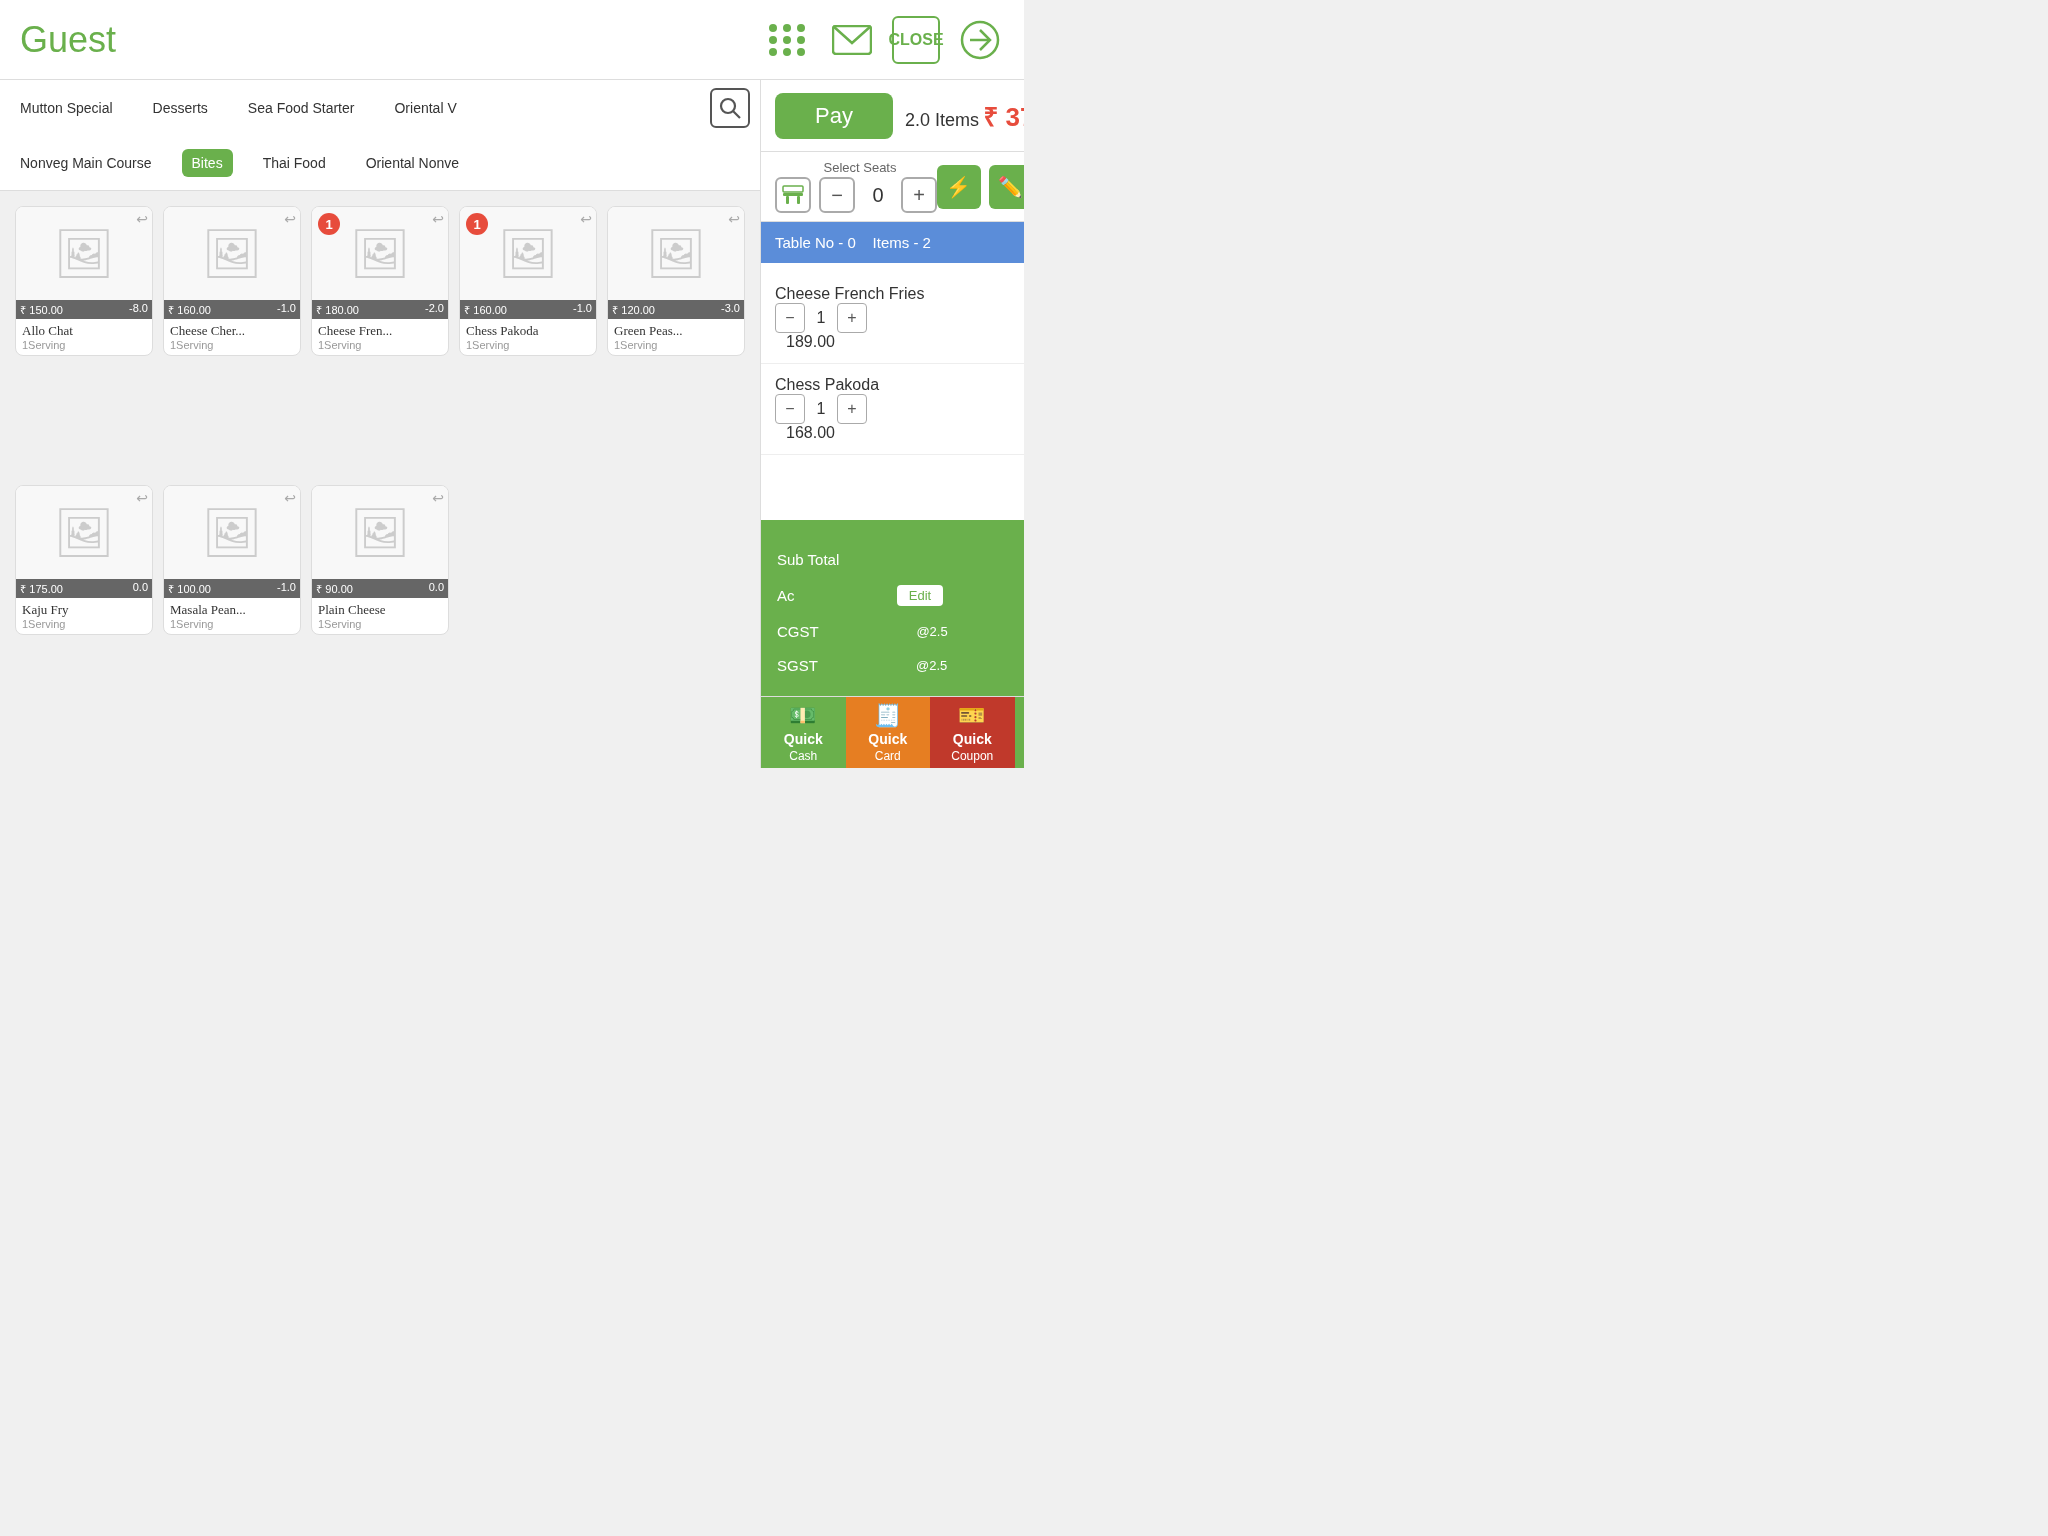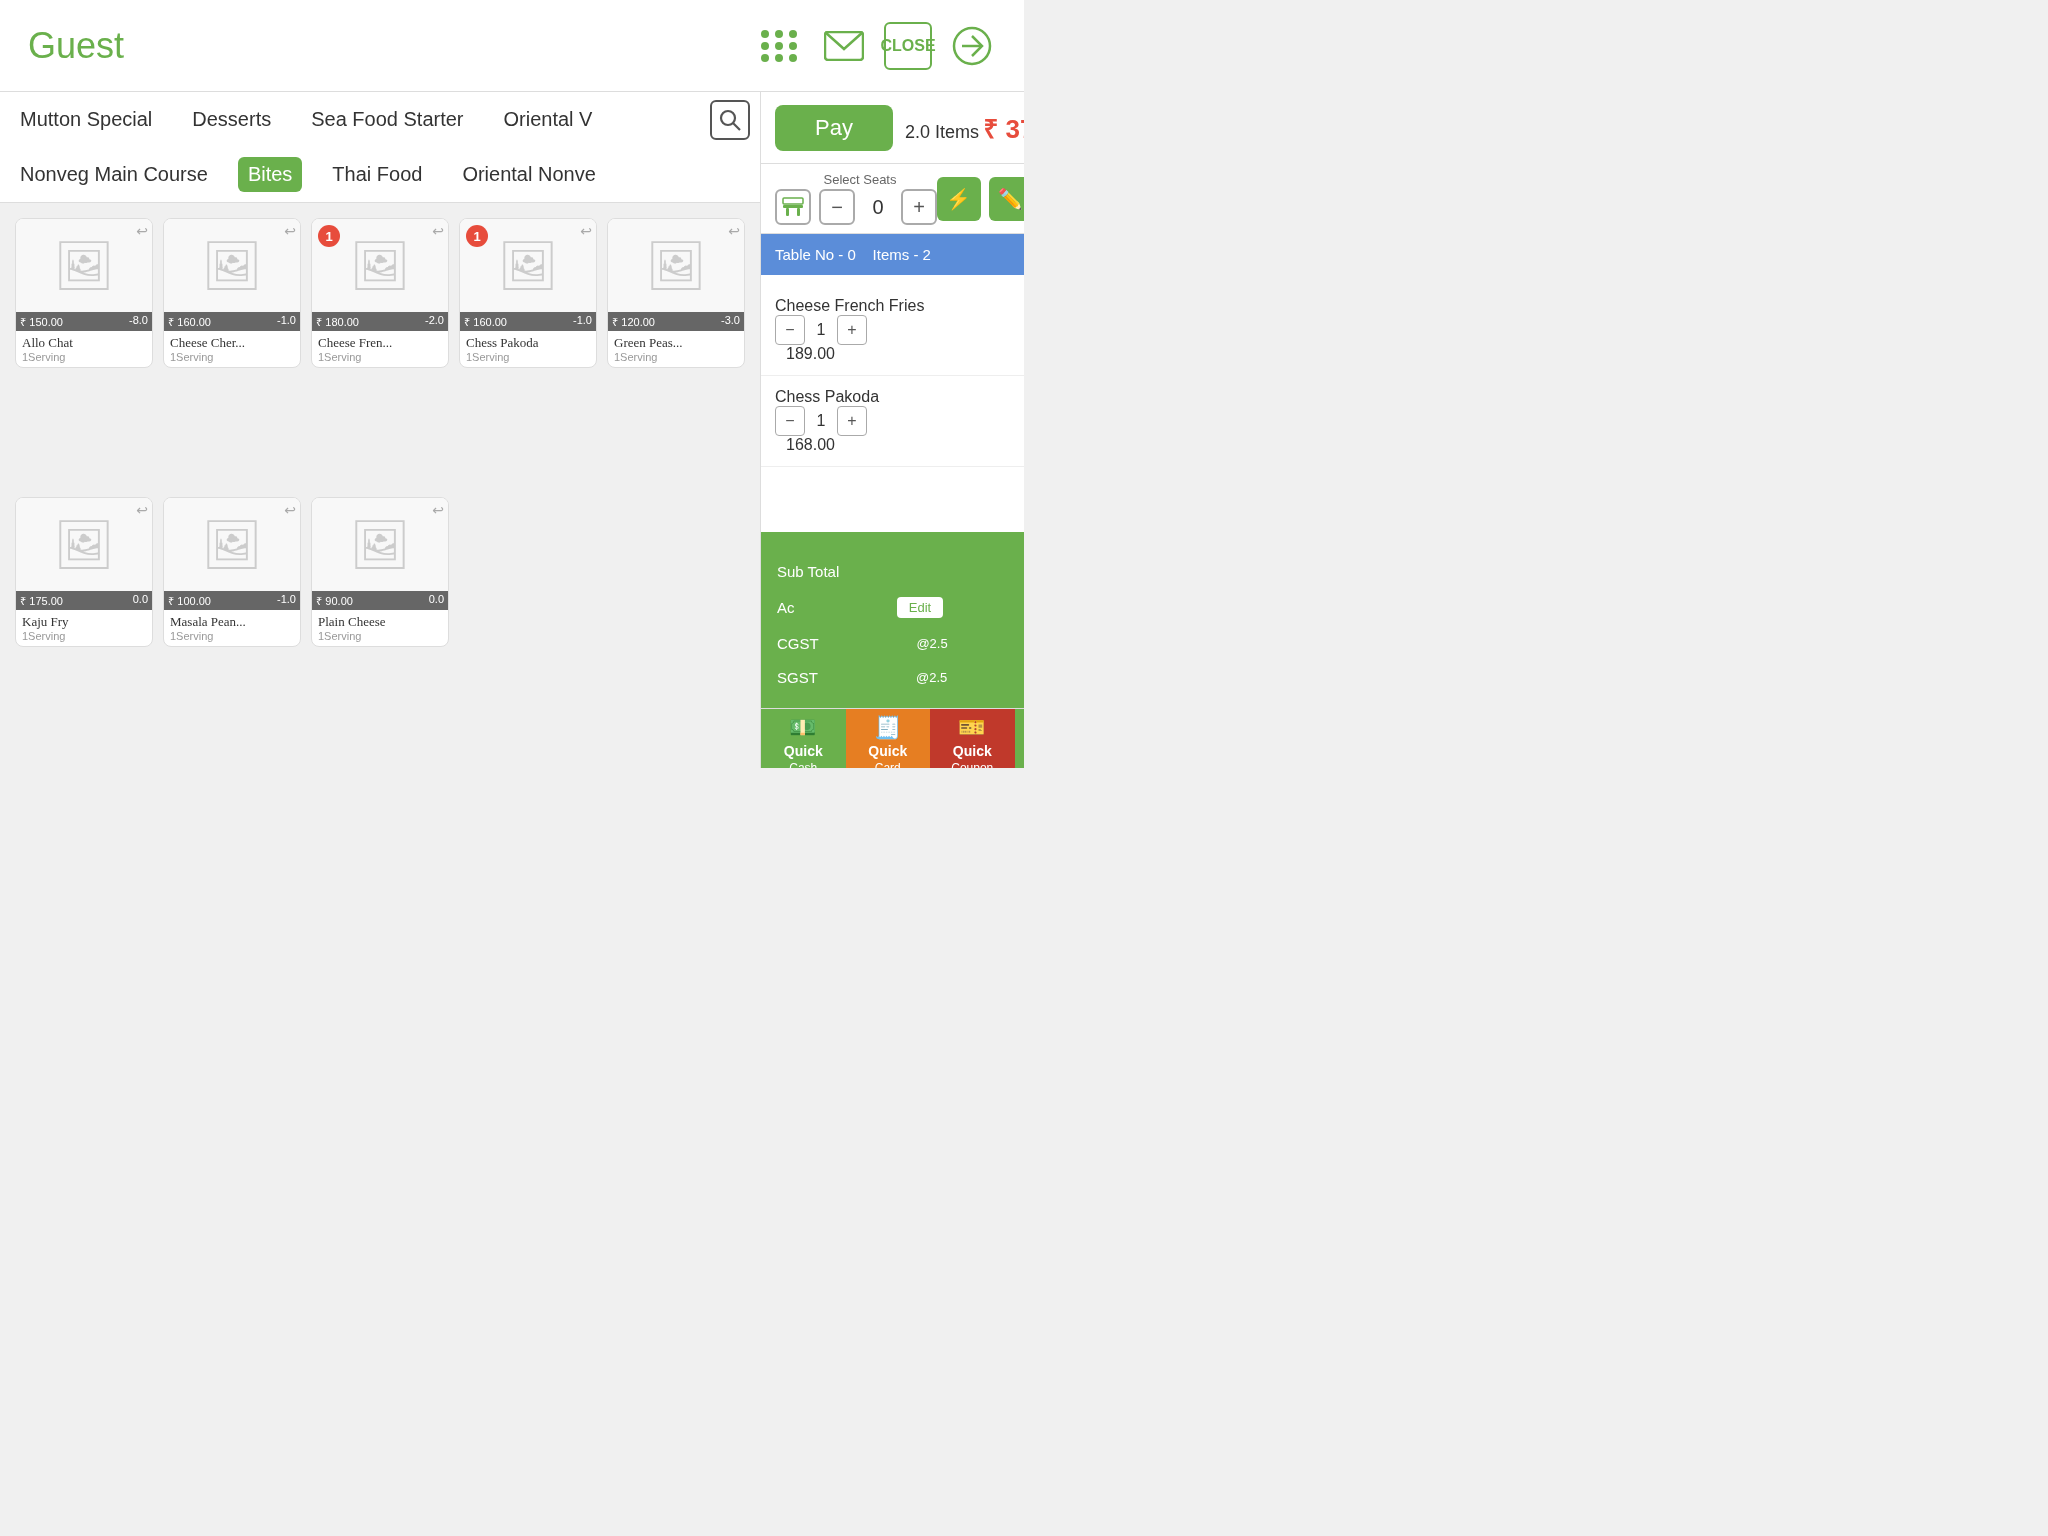--- a/index.html
+++ b/index.html
@@ -1,36 +1,36 @@
 <!DOCTYPE html>
 <html><head>
   <meta charset="utf-8">
   <style>
     * { box-sizing: border-box; margin: 0; padding: 0; }
     body { font-family: -apple-system, BlinkMacSystemFont, 'Helvetica Neue', Arial, sans-serif; background: #f0f0f0; width: 1024px; height: 768px; overflow: hidden; }
 
     
-    .header { display: flex; align-items: center; justify-content: space-between; padding: 10px 28px; background: #fff; border-bottom: 1px solid #ddd; height: 92px; gap: 36px; }
+    .header { display: flex; align-items: center; justify-content: space-between; padding: 10px 20px; background: #fff; border-bottom: 1px solid #ddd; height: 80px; gap: 36px; }
     .header-title { color: #6ab04c; font-size: 36px; font-weight: 300; }
     .header-icons { display: flex; align-items: center; gap: 16px; }
     .header-icon { width: 48px; height: 48px; display: flex; align-items: center; justify-content: center; cursor: pointer; }
     .dots-grid { display: grid; grid-template-columns: repeat(3,10px); gap: 4px; }
     .dot { width: 8px; height: 8px; background: #6ab04c; border-radius: 50%; }
     .close-box { border: 2px solid #6ab04c; padding: 4px 10px; border-radius: 6px; color: #6ab04c; font-size: 16px; font-weight: bold; }
 
     
     .main { display: flex; height: calc(768px - 80px); }
 
     
     .left-panel { flex: 0 0 760px; display: flex; flex-direction: column; background: #f0f0f0; }
 
     
     .category-tabs { background: #fff; border-bottom: 1px solid #ddd; padding: 0 10px; }
     .tabs-row { display: flex; align-items: center; height: 55px; gap: 20px; }
-    .tab { font-size: 20px; color: #333; cursor: pointer; padding: 6px 10px; white-space: nowrap; }
+    .tab { font-size: 14px; color: #333; cursor: pointer; padding: 6px 10px; white-space: nowrap; }
     .tab.active { background: #6ab04c; color: #fff; border-radius: 6px; }
     .search-btn { margin-left: auto; width: 40px; height: 40px; border: 2px solid #555; border-radius: 6px; display: flex; align-items: center; justify-content: center; cursor: pointer; }
     .tabs-row2 { display: flex; align-items: center; height: 55px; gap: 20px; }
 
     
     .item-grid { display: flex; flex-wrap: wrap; gap: 10px; padding: 15px; overflow-y: auto; flex: 1; }
     .item-card { width: 138px; height: 150px; background: #fff; border: 1px solid #ddd; border-radius: 8px; display: flex; flex-direction: column; cursor: pointer; position: relative; overflow: hidden; }
     .item-card-img { flex: 1; display: flex; align-items: center; justify-content: center; background: #f8f8f8; position: relative; }
     .item-placeholder { font-size: 48px; color: #ccc; }
     .item-price-bar { background: rgba(0,0,0,0.6); color: #fff; font-size: 11px; padding: 2px 4px; display: flex; justify-content: space-between; }

